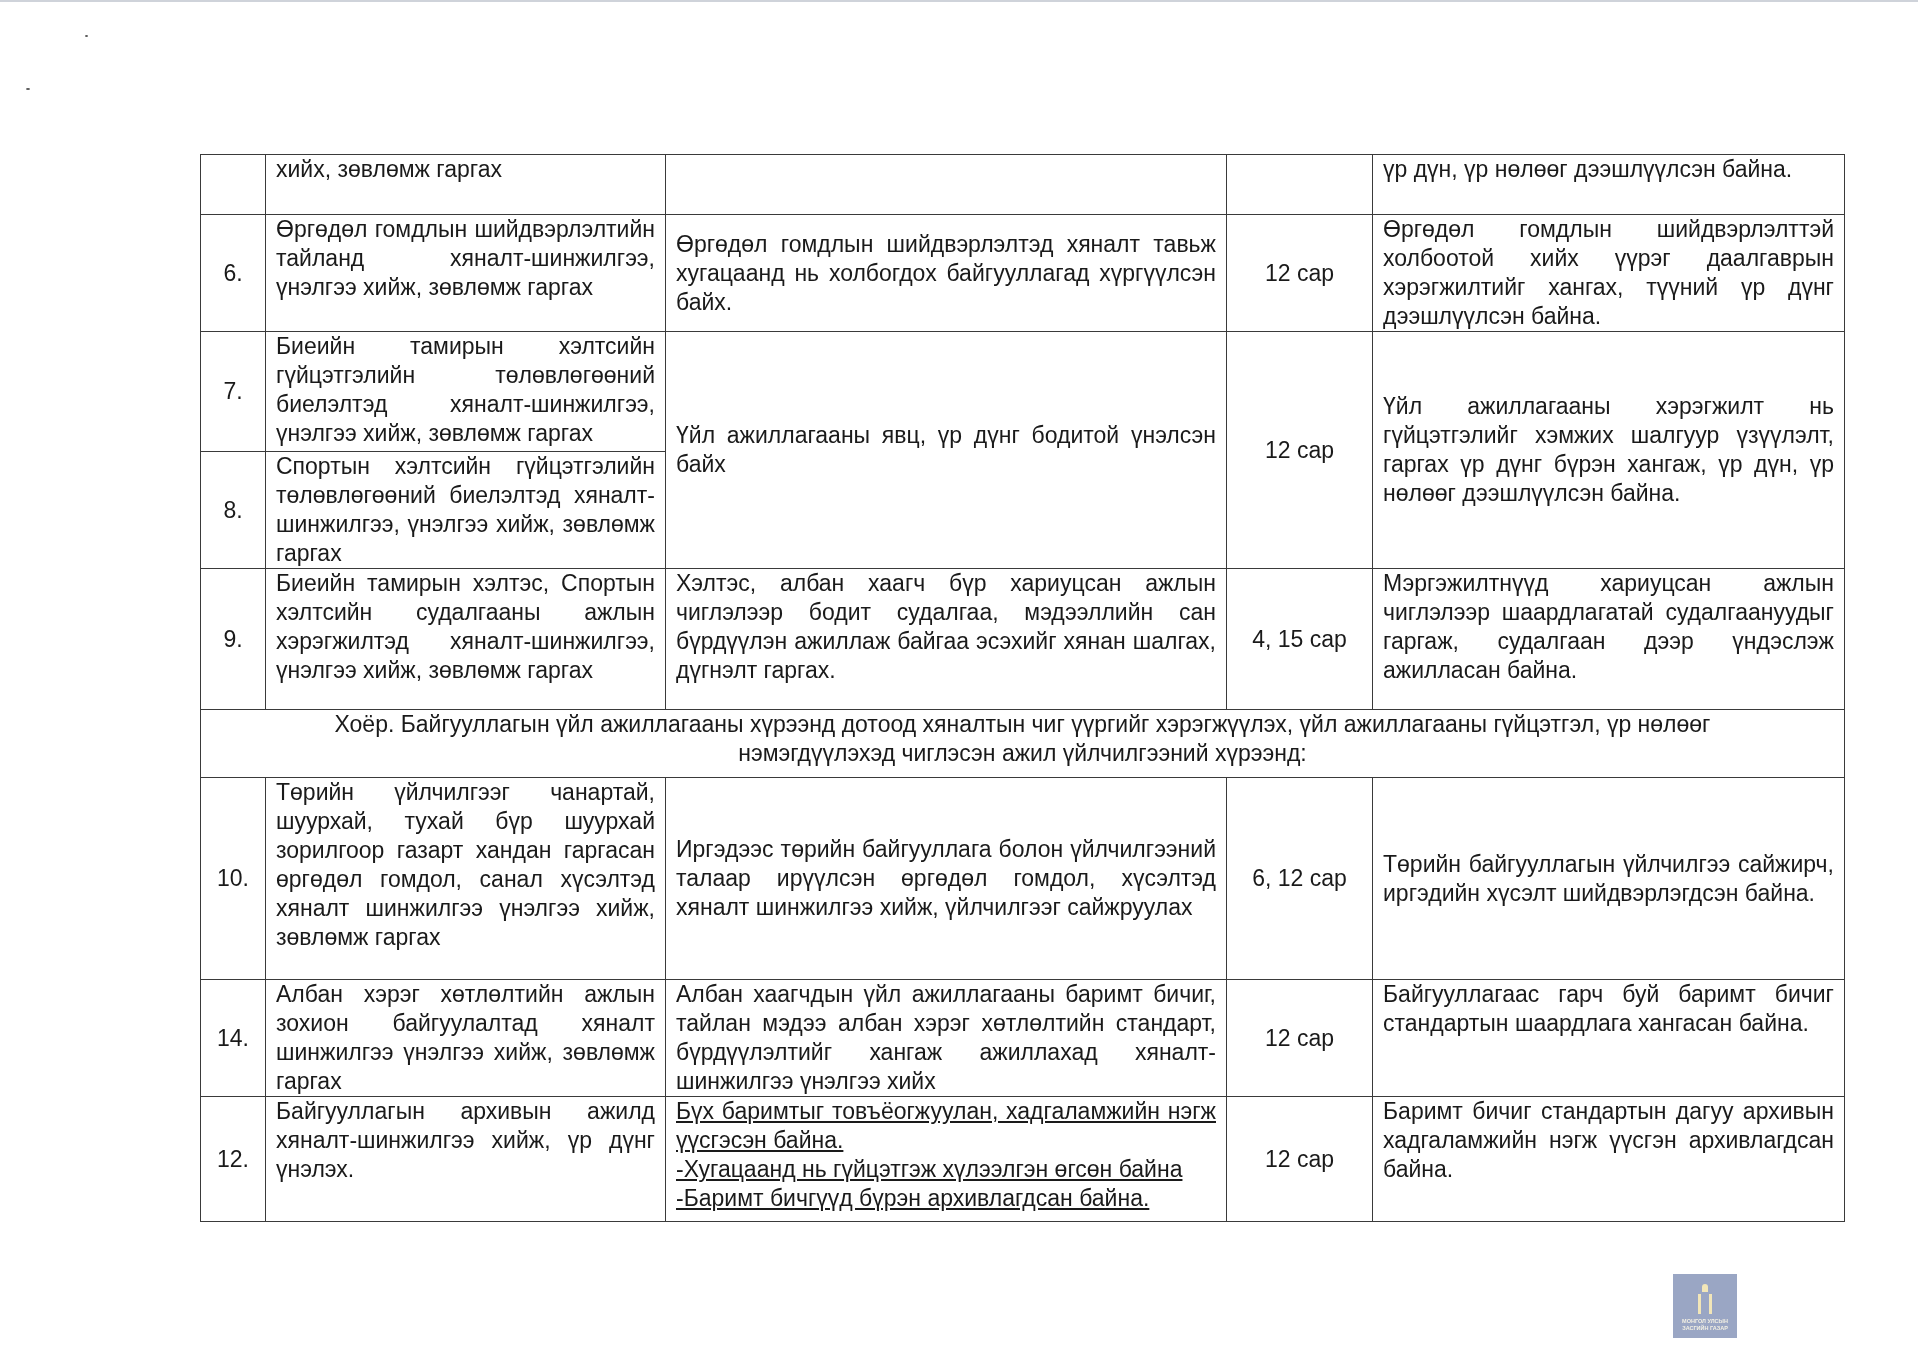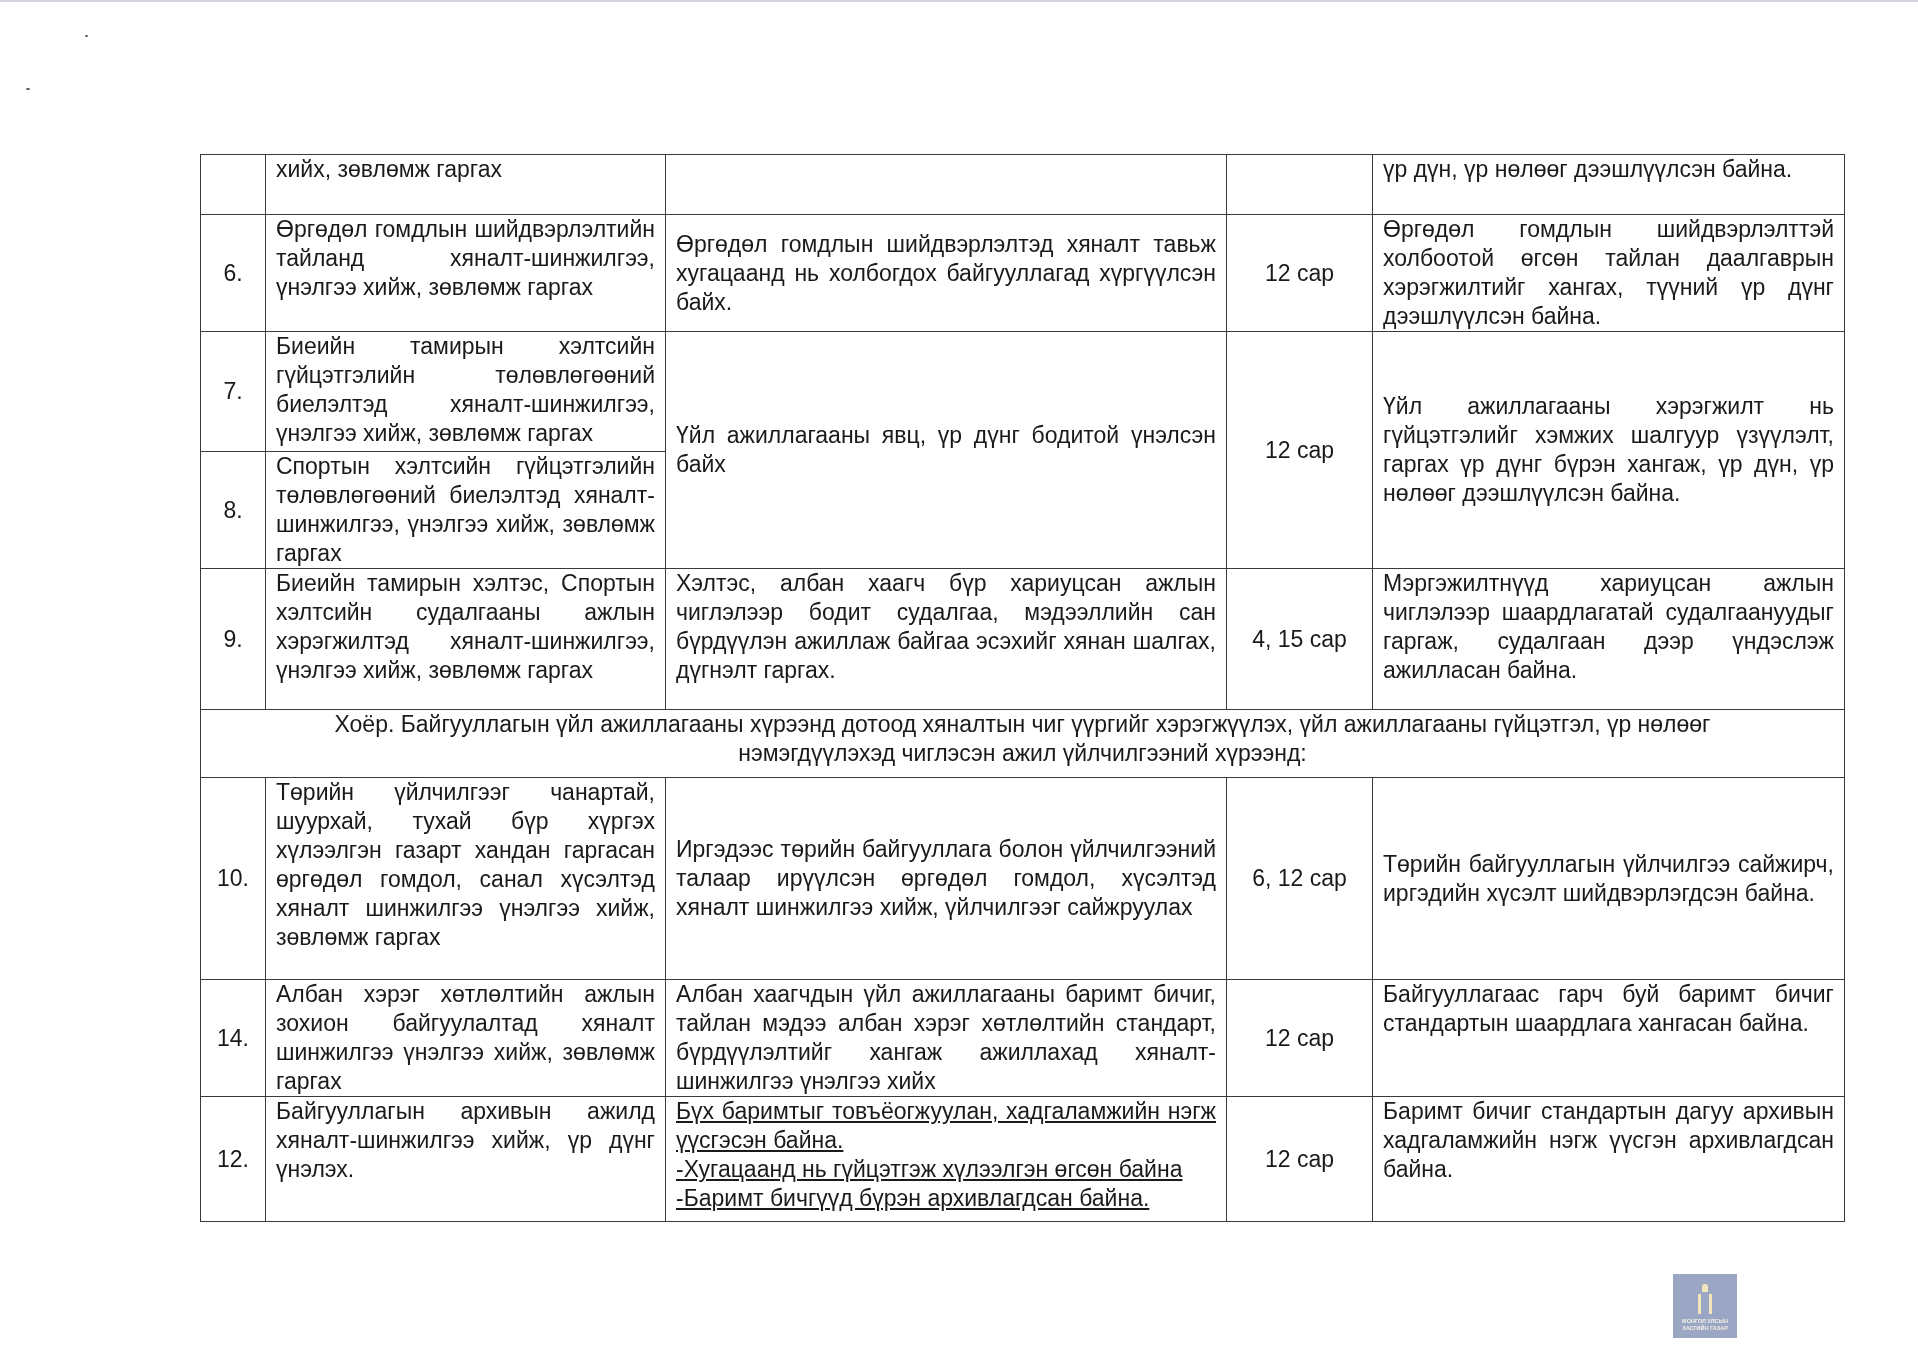--- a/index.html
+++ b/index.html
@@ -55,21 +55,21 @@
       <td></td>
       <td class="term"></td>
       <td>үр дүн, үр нөлөөг дээшлүүлсэн байна.</td>
     </tr>
 
     <tr style="height:115px">
       <td class="num">6.</td>
       <td>Өргөдөл гомдлын шийдвэрлэлтийн тайланд хяналт-шинжилгээ, үнэлгээ хийж, зөвлөмж гаргах</td>
       <td class="mid">Өргөдөл гомдлын шийдвэрлэлтэд хяналт тавьж хугацаанд нь холбогдох байгууллагад хүргүүлсэн байх.</td>
       <td class="term">12 сар</td>
-      <td>Өргөдөл гомдлын шийдвэрлэлттэй холбоотой өгсөн тайлан даалгаврын хэрэгжилтийг хангах, түүний үр дүнг дээшлүүлсэн байна.</td>
+      <td>Өргөдөл гомдлын шийдвэрлэлттэй холбоотой хийх үүрэг даалгаврын хэрэгжилтийг хангах, түүний үр дүнг дээшлүүлсэн байна.</td>
     </tr>
 
     <tr style="height:120px">
       <td class="num">7.</td>
       <td>Биеийн тамирын хэлтсийн гүйцэтгэлийн төлөвлөгөөний биелэлтэд хяналт-шинжилгээ, үнэлгээ хийж, зөвлөмж гаргах</td>
       <td class="mid" rowspan="2">Үйл ажиллагааны явц, үр дүнг бодитой үнэлсэн байх</td>
       <td class="term" rowspan="2">12 сар</td>
       <td class="mid" rowspan="2">Үйл ажиллагааны хэрэгжилт нь гүйцэтгэлийг хэмжих шалгуур үзүүлэлт, гаргах үр дүнг бүрэн хангаж, үр дүн, үр нөлөөг дээшлүүлсэн байна.</td>
     </tr>
     <tr style="height:116px">
@@ -87,21 +87,21 @@
 
     <tr style="height:68px">
       <td class="section" colspan="5">
         <span class="line">Хоёр. Байгууллагын үйл ажиллагааны хүрээнд дотоод хяналтын чиг үүргийг хэрэгжүүлэх, үйл ажиллагааны гүйцэтгэл, үр нөлөөг</span>
         <span class="line">нэмэгдүүлэхэд чиглэсэн ажил үйлчилгээний хүрээнд:</span>
       </td>
     </tr>
 
     <tr style="height:202px">
       <td class="num">10.</td>
-      <td>Төрийн үйлчилгээг чанартай, шуурхай, тухай бүр хүргэх хүлээлгэн газарт хандан гаргасан өргөдөл гомдол, санал хүсэлтэд хяналт шинжилгээ үнэлгээ хийж, зөвлөмж гаргах</td>
+      <td>Төрийн үйлчилгээг чанартай, шуурхай, тухай бүр шуурхай зорилгоор газарт хандан гаргасан өргөдөл гомдол, санал хүсэлтэд хяналт шинжилгээ үнэлгээ хийж, зөвлөмж гаргах</td>
       <td class="mid">Иргэдээс төрийн байгууллага болон үйлчилгээний талаар ирүүлсэн өргөдөл гомдол, хүсэлтэд хяналт шинжилгээ хийж, үйлчилгээг сайжруулах</td>
       <td class="term">6, 12 сар</td>
       <td class="mid">Төрийн байгууллагын үйлчилгээ сайжирч, иргэдийн хүсэлт шийдвэрлэгдсэн байна.</td>
     </tr>
 
     <tr style="height:116px">
       <td class="num">14.</td>
       <td>Албан хэрэг хөтлөлтийн ажлын зохион байгуулалтад хяналт шинжилгээ үнэлгээ хийж, зөвлөмж гаргах</td>
       <td>Албан хаагчдын үйл ажиллагааны баримт бичиг, тайлан мэдээ албан хэрэг хөтлөлтийн стандарт, бүрдүүлэлтийг хангаж ажиллахад хяналт-шинжилгээ үнэлгээ хийх</td>
       <td class="term">12 сар</td>

